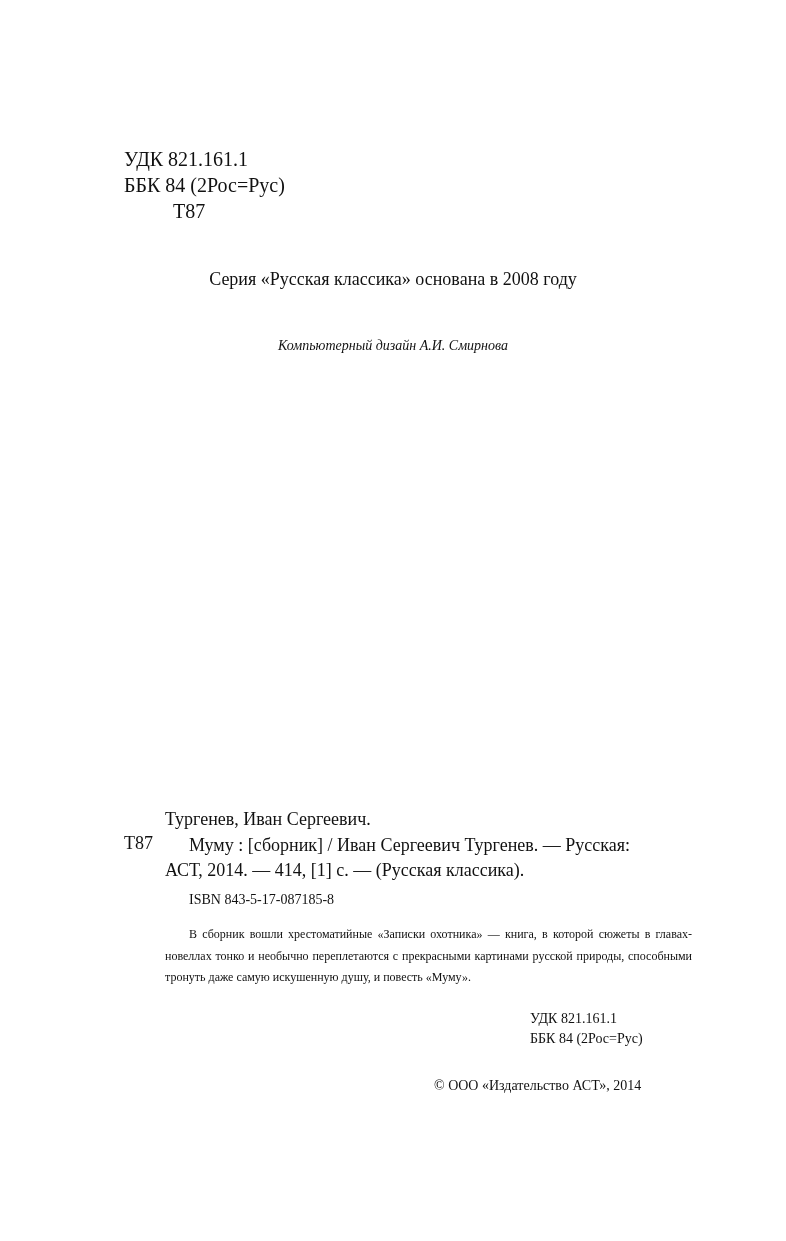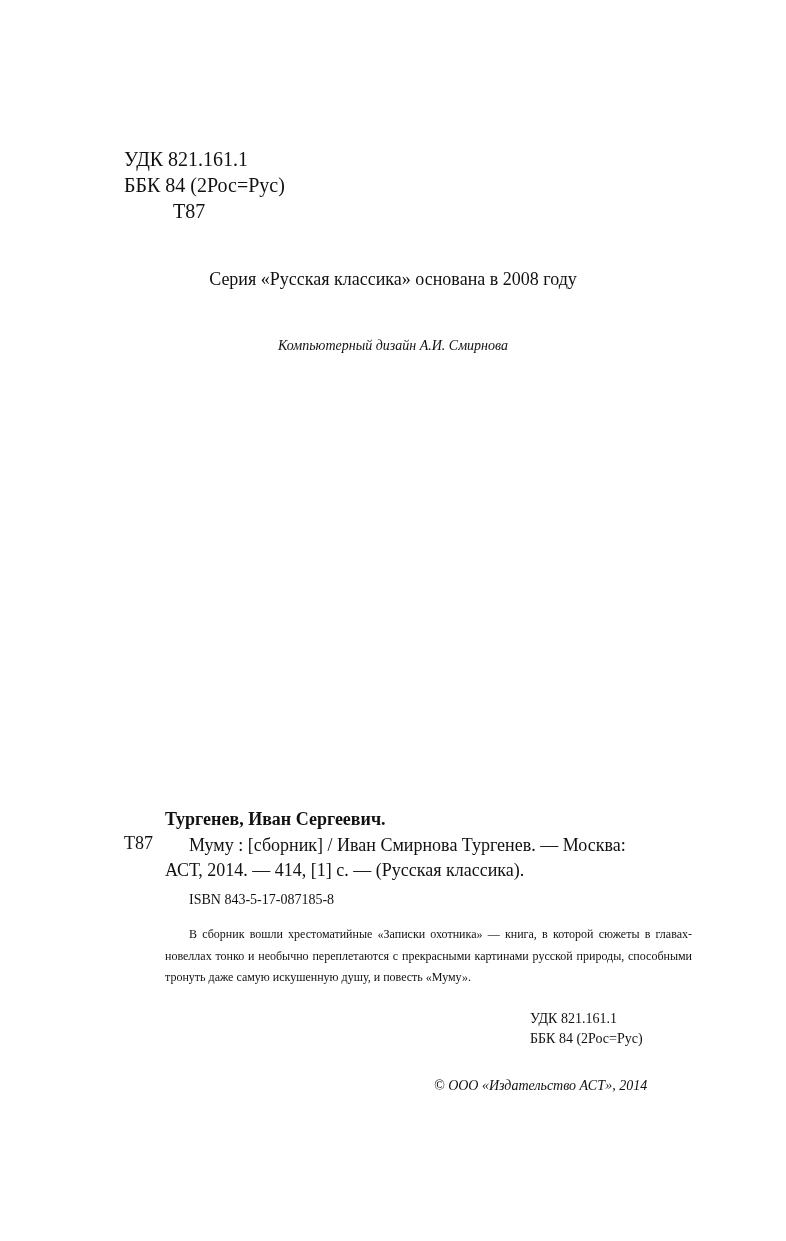--- a/index.html
+++ b/index.html
@@ -3,44 +3,44 @@
 <meta charset="utf-8">
 <style>
   html, body { margin:0; padding:0; background:#ffffff; }
   body { width:786px; height:1241px; position:relative; overflow:hidden;
          font-family:"Liberation Serif", "DejaVu Serif", serif; color:#111111; }
   .abs { position:absolute; white-space:nowrap; }
   .f20 { font-size:20px; line-height:26px; }
   .f18 { font-size:18px; line-height:24px; }
   .f17 { font-size:14px; line-height:22px; }
   .it { font-style:italic; }
-  .b { font-weight:bold; }
+  .b { font-weight:normal; }
   .center { left:0; width:786px; text-align:center; }
   .para { position:absolute; left:165px; width:527px; white-space:normal;
           font-size:12px; line-height:21.5px; text-align:justify; text-indent:24px; }
 </style>
 </head>
 <body>
 
 <div>
 
   <div class="abs f20" style="left:124px; top:146px;">УДК 821.161.1</div>
   <div class="abs f20" style="left:124px; top:172px;">ББК 84 (2Рос=Рус)</div>
   <div class="abs f20" style="left:173px; top:198px;">Т87</div>
 
   <div class="abs f18 center" style="top:267px;">Серия «Русская классика» основана в 2008 году</div>
 
   <div class="abs f17 it center" style="top:335px;">Компьютерный дизайн А.И. Смирнова</div>
 
   <div class="abs f18 b" style="left:165px; top:807px;">Тургенев, Иван Сергеевич.</div>
   <div class="abs f18" style="left:124px; top:831px;">Т87</div>
-  <div class="abs f18" style="left:189px; top:833px;">Муму : [сборник] / Иван Смирнова Тургенев. — Москва:</div>
+  <div class="abs f18" style="left:189px; top:833px;">Муму : [сборник] / Иван Сергеевич Тургенев. — Русская:</div>
   <div class="abs f18" style="left:165px; top:858px;">АСТ, 2014. — 414, [1] с. — (Русская классика).</div>
   <div class="abs f17" style="left:189px; top:889px;">ISBN 843-5-17-087185-8</div>
 
   <div class="para" style="top:924px;">В сборник вошли хрестоматийные «Записки охотника» — книга, в которой сюжеты в главах-новеллах тонко и необычно переплетаются с прекрасными картинами русской природы, способными тронуть даже самую искушенную душу, и повесть «Муму».</div>
 
   <div class="abs f17" style="left:530px; top:1008px;">УДК 821.161.1</div>
   <div class="abs f17" style="left:530px; top:1028px;">ББК 84 (2Рос=Рус)</div>
 
-  <div class="abs f17" style="left:434px; top:1075px;font-style:italic;">© ООО «Издательство АСТ», 2014</div>
+  <div class="abs f17" style="left:434px; top:1075px;">© ООО «Издательство АСТ», 2014</div>
 
 </div>
 
 </body></html>

